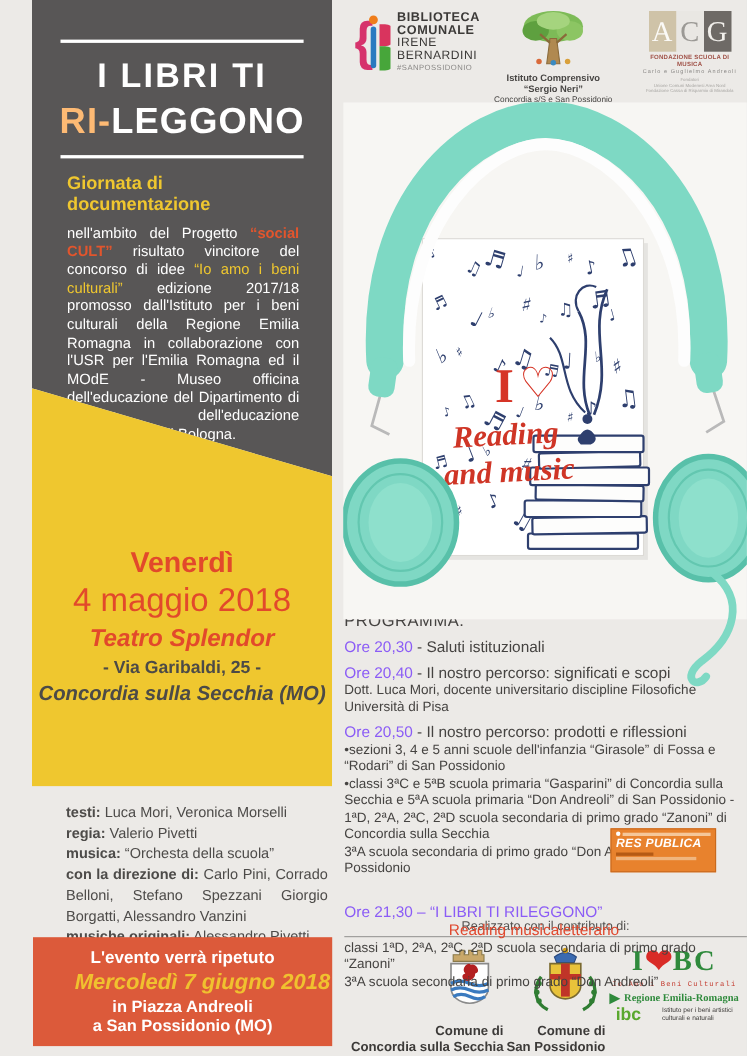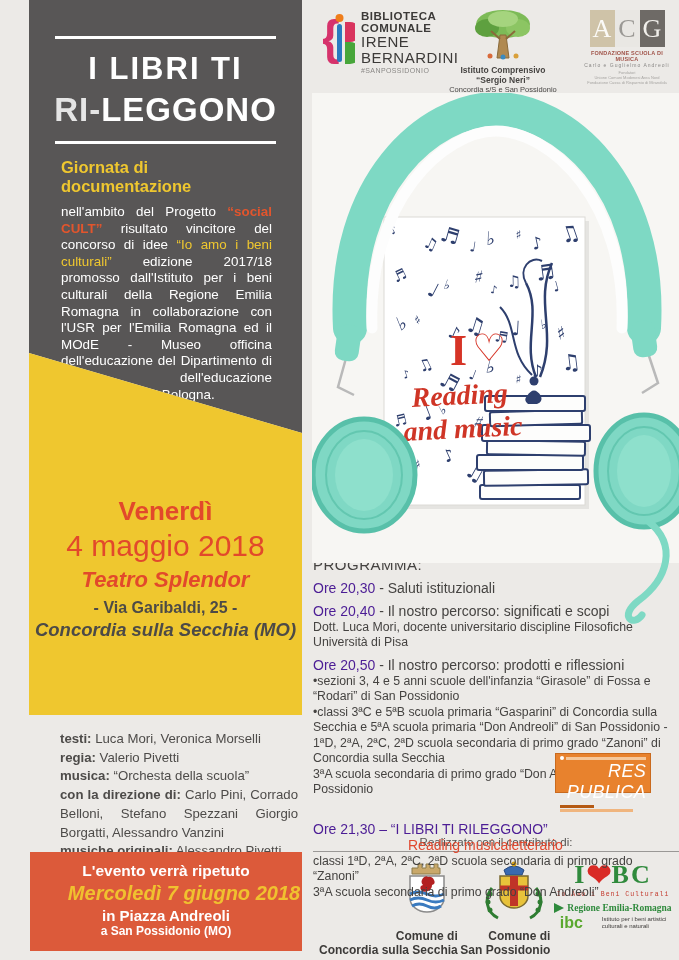--- a/index.html
+++ b/index.html
@@ -5,21 +5,21 @@
   html,body{margin:0;padding:0;}
   body{background:#dfdedc;font-family:"Liberation Sans",sans-serif;}
   #poster{position:relative;width:679px;height:960px;background:#eceae7;overflow:hidden;}
 
   
   .darkbox{position:absolute;left:29px;top:0;width:273px;height:433px;background:#585656;
     clip-path:polygon(0 0,100% 0,100% 433px,0 353px);color:#fff;}
   .hrule{height:3px;background:#fff;margin:0 26px;}
   .title1{font-size:31px;font-weight:bold;letter-spacing:2px;text-align:center;margin-top:12px;color:#fff;}
   .title2{font-size:33px;font-weight:bold;letter-spacing:1px;text-align:center;margin-top:4px;margin-bottom:12px;color:#fff;}
-  .accent-y{color:#e5e5e5;}
+  .accent-y{color:#fdba74;}
   .subtitle{color:#efc72f;font-size:16.5px;font-weight:bold;text-align:left;margin:14px 26px 8px 32px;}
   .intro{color:#fff;font-size:13.4px;line-height:1.24;text-align:justify;margin:6px 30px 0 32px;}
   .intro .cult{color:#e2552d;font-weight:bold;}
   .intro .ioamo{color:#efc72f;}
 
   .yellowbox{position:absolute;left:29px;top:353px;width:273px;height:362px;background:#efc72f;
     clip-path:polygon(0 0,100% 80px,100% 100%,0 100%);}
   .ybcontent{margin-top:143px;text-align:center;}
   .ev-day{color:#e2492b;font-size:26px;font-weight:800;}
   .ev-date{color:#e2492b;font-size:30px;font-weight:400;margin-top:2px;}
@@ -27,27 +27,27 @@
   .ev-addr{color:#4c4a47;font-size:16px;font-weight:bold;margin-top:6px;}
   .ev-city{color:#4c4a47;font-size:18.5px;font-weight:bold;margin-top:2px;font-style:italic;}
 
   .credits{position:absolute;left:60px;top:730px;width:238px;color:#4d4b49;font-size:13.2px;line-height:1.42;text-align:justify;}
   .credits b{font-weight:bold;}
 
   .orangebox{position:absolute;left:30px;top:852px;width:272px;height:99px;background:#dc5a3a;text-align:center;color:#fff;}
   .ob1{font-size:15.5px;font-weight:bold;margin-top:10px;}
   .ob2{font-size:20px;font-weight:800;font-style:italic;color:#f0c12f;margin-top:2px;padding-left:36px;}
   .ob3{font-size:15px;font-weight:bold;margin-top:2px;}
-  .ob4{font-size:12px;font-weight:bold;}
+  .ob4{font-size:15px;font-weight:bold;}
 
   
   .logo-bib{position:absolute;left:323px;top:10px;display:flex;align-items:flex-start;}
   .bib-text{margin-left:6px;line-height:1.06;}
   .bib-l1,.bib-l2{font-size:11.5px;font-weight:bold;color:#3c3a38;letter-spacing:.5px;}
-  .bib-l3,.bib-l4{font-size:15px;color:#3c3a38;letter-spacing:.5px;}
+  .bib-l3,.bib-l4{font-size:11px;color:#3c3a38;letter-spacing:.5px;}
   .bib-l5{font-size:7px;color:#8a8886;letter-spacing:.4px;margin-top:1px;}
 
   .logo-tree{position:absolute;left:447px;top:8px;width:112px;text-align:center;}
   .tree-l1{font-size:8.5px;font-weight:bold;color:#474543;margin-top:1px;}
   .tree-l2{font-size:7.5px;color:#474543;}
 
   .logo-acg{position:absolute;left:584px;top:10px;width:86px;text-align:center;}
   .acg-panels{display:flex;justify-content:center;}
   .acg-p{width:25px;height:37px;display:flex;align-items:center;justify-content:center;
     font-family:"Liberation Serif",serif;font-size:26px;}
@@ -61,29 +61,29 @@
 
   
   .photo{position:absolute;left:312px;top:93px;width:367px;height:532px;pointer-events:none;z-index:3;}
   .photo svg{display:block;}
 
   
   .program{position:absolute;left:313px;top:556px;width:364px;color:#454341;z-index:2;}
   .prog-head{font-size:15px;letter-spacing:.5px;color:#454341;}
   .prog-item{margin-top:7px;}
   .prog-line{font-size:14px;}
-  .prog-time{color:#4c1d95;margin-top:24px;}
+  .prog-time{color:#8b5cf6;margin-top:24px;}
   .prog-title2{font-size:14px;color:#e0482e;margin-left:95px;}
   .prog-note,.prog-bullet{font-size:12.3px;line-height:1.22;margin-top:1px;}
   .respublica{position:absolute;left:242px;top:197px;width:96px;height:40px;background:#e8822d;border:1px solid #c96a1e;
     padding:2px 4px;box-sizing:border-box;}
   .rp-top{display:flex;align-items:center;gap:2px;}
   .rp-dot{width:4px;height:4px;border-radius:50%;background:#fff;}
   .rp-bar{height:3px;background:#f5c79a;flex:1;}
-  .rp-name{color:#fff;font-weight:400;font-style:italic;font-size:18px;letter-spacing:.3px;margin-top:1px;text-align:right;}
+  .rp-name{color:#fff;font-weight:700;font-style:italic;font-size:11px;letter-spacing:.3px;margin-top:1px;}
   .rp-b2{height:3px;width:40%;background:#b55a14;margin-top:2px;}
   .rp-b3{height:3px;width:85%;background:#f0b57e;margin-top:1px;}
 
   
   .footer{position:absolute;left:313px;top:836px;width:366px;}
   .foot-head{text-align:center;font-size:11.5px;color:#555351;}
   .foot-line{border-bottom:1.5px solid #9a9896;margin-top:3px;}
   .foot-logos{display:flex;justify-content:space-between;align-items:flex-start;margin-top:8px;padding:0 6px;}
   .foot-item{text-align:right;}
   .foot-label{font-size:12px;font-weight:600;color:#3c3a38;line-height:1.15;margin-top:4px;}

